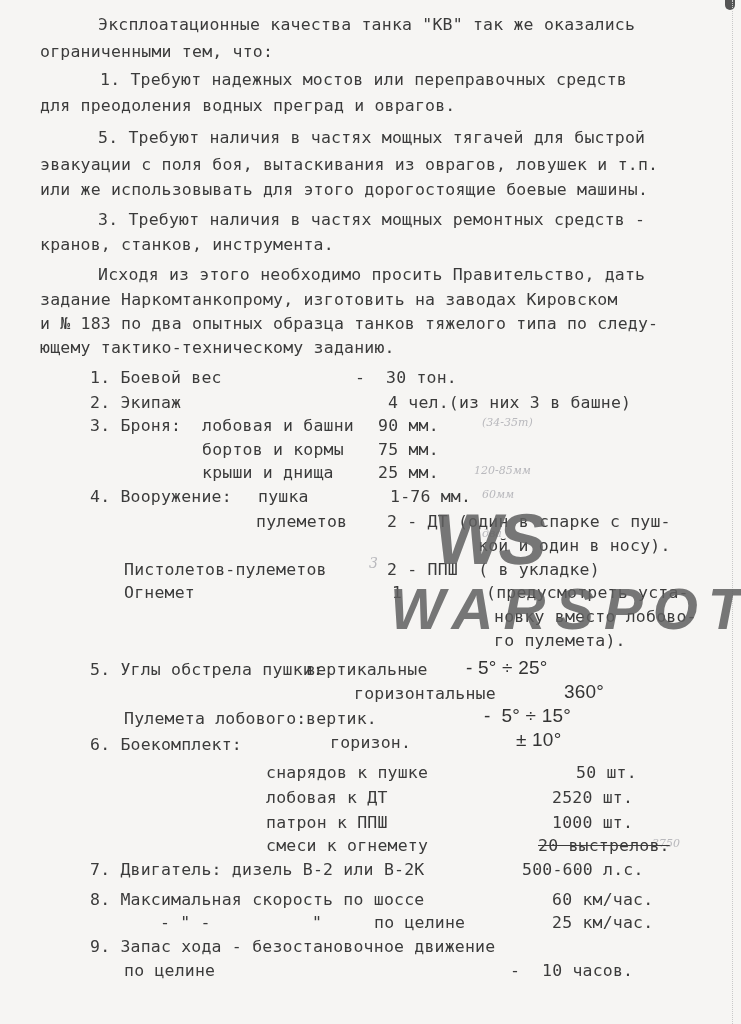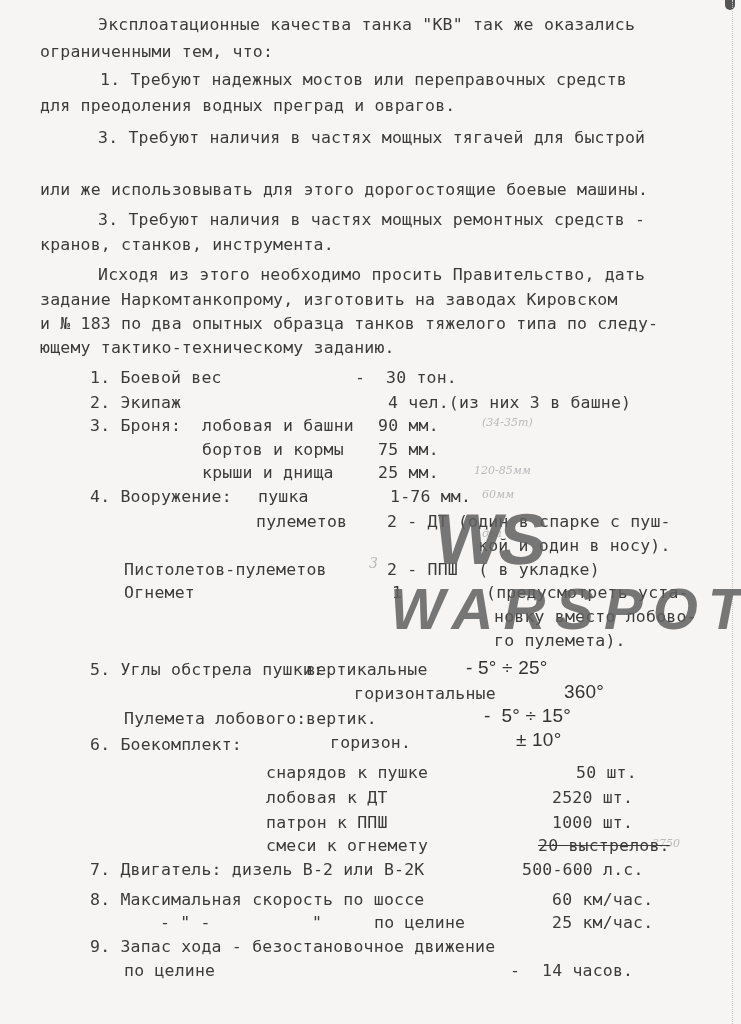--- a/index.html
+++ b/index.html
@@ -27,21 +27,22 @@
 <div class="page">
   <div class="corner"></div>
   <div class="edge"></div>
 
   <div class="t" style="left:98px;top:15px">Эксплоатационные качества танка "КВ" так же оказались</div>
   <div class="t" style="left:40px;top:42px">ограниченными тем, что:</div>
 
   <div class="t" style="left:100px;top:70px">1. Требуют надежных мостов или переправочных средств</div>
   <div class="t" style="left:40px;top:96px">для преодоления водных преград и оврагов.</div>
 
-  <div class="t" style="left:98px;top:128px">3. Требуют наличия в частях мощных тягачей для быстрой</div>
+  <div class="t" style="left:98px;top:128px">5. Требуют наличия в частях мощных тягачей для быстрой</div>
+  <div class="t" style="left:40px;top:155px">эвакуации с поля боя, вытаскивания из оврагов, ловушек и т.п.</div>
   <div class="t" style="left:40px;top:180px">или же использовывать для этого дорогостоящие боевые машины.</div>
 
   <div class="t" style="left:98px;top:210px">3. Требуют наличия в частях мощных ремонтных средств -</div>
   <div class="t" style="left:40px;top:235px">кранов, станков, инструмента.</div>
 
   <div class="t" style="left:98px;top:265px">Исходя из этого необходимо просить Правительство, дать</div>
   <div class="t" style="left:40px;top:290px">задание Наркомтанкопрому, изготовить на заводах Кировском</div>
   <div class="t" style="left:40px;top:314px">и № 183 по два опытных образца танков тяжелого типа по следу-</div>
   <div class="t" style="left:40px;top:338px">ющему тактико-техническому заданию.</div>
 
@@ -114,17 +115,17 @@
 
   <div class="t" style="left:90px;top:890px">8. Максимальная скорость по шоссе</div>
   <div class="t" style="left:552px;top:890px">60 км/час.</div>
   <div class="t" style="left:160px;top:913px">- " -          "</div>
   <div class="t" style="left:374px;top:913px">по целине</div>
   <div class="t" style="left:552px;top:913px">25 км/час.</div>
 
   <div class="t" style="left:90px;top:937px">9. Запас хода - безостановочное движение</div>
   <div class="t" style="left:124px;top:961px">по целине</div>
   <div class="t" style="left:510px;top:961px">-</div>
-  <div class="t" style="left:542px;top:961px">14 часов.</div>
+  <div class="t" style="left:542px;top:961px">10 часов.</div>
 
   <div class="wm wm-top">WS</div>
   <div class="wm wm-bot">WARSPOT</div>
 </div>
 
 </body></html>

